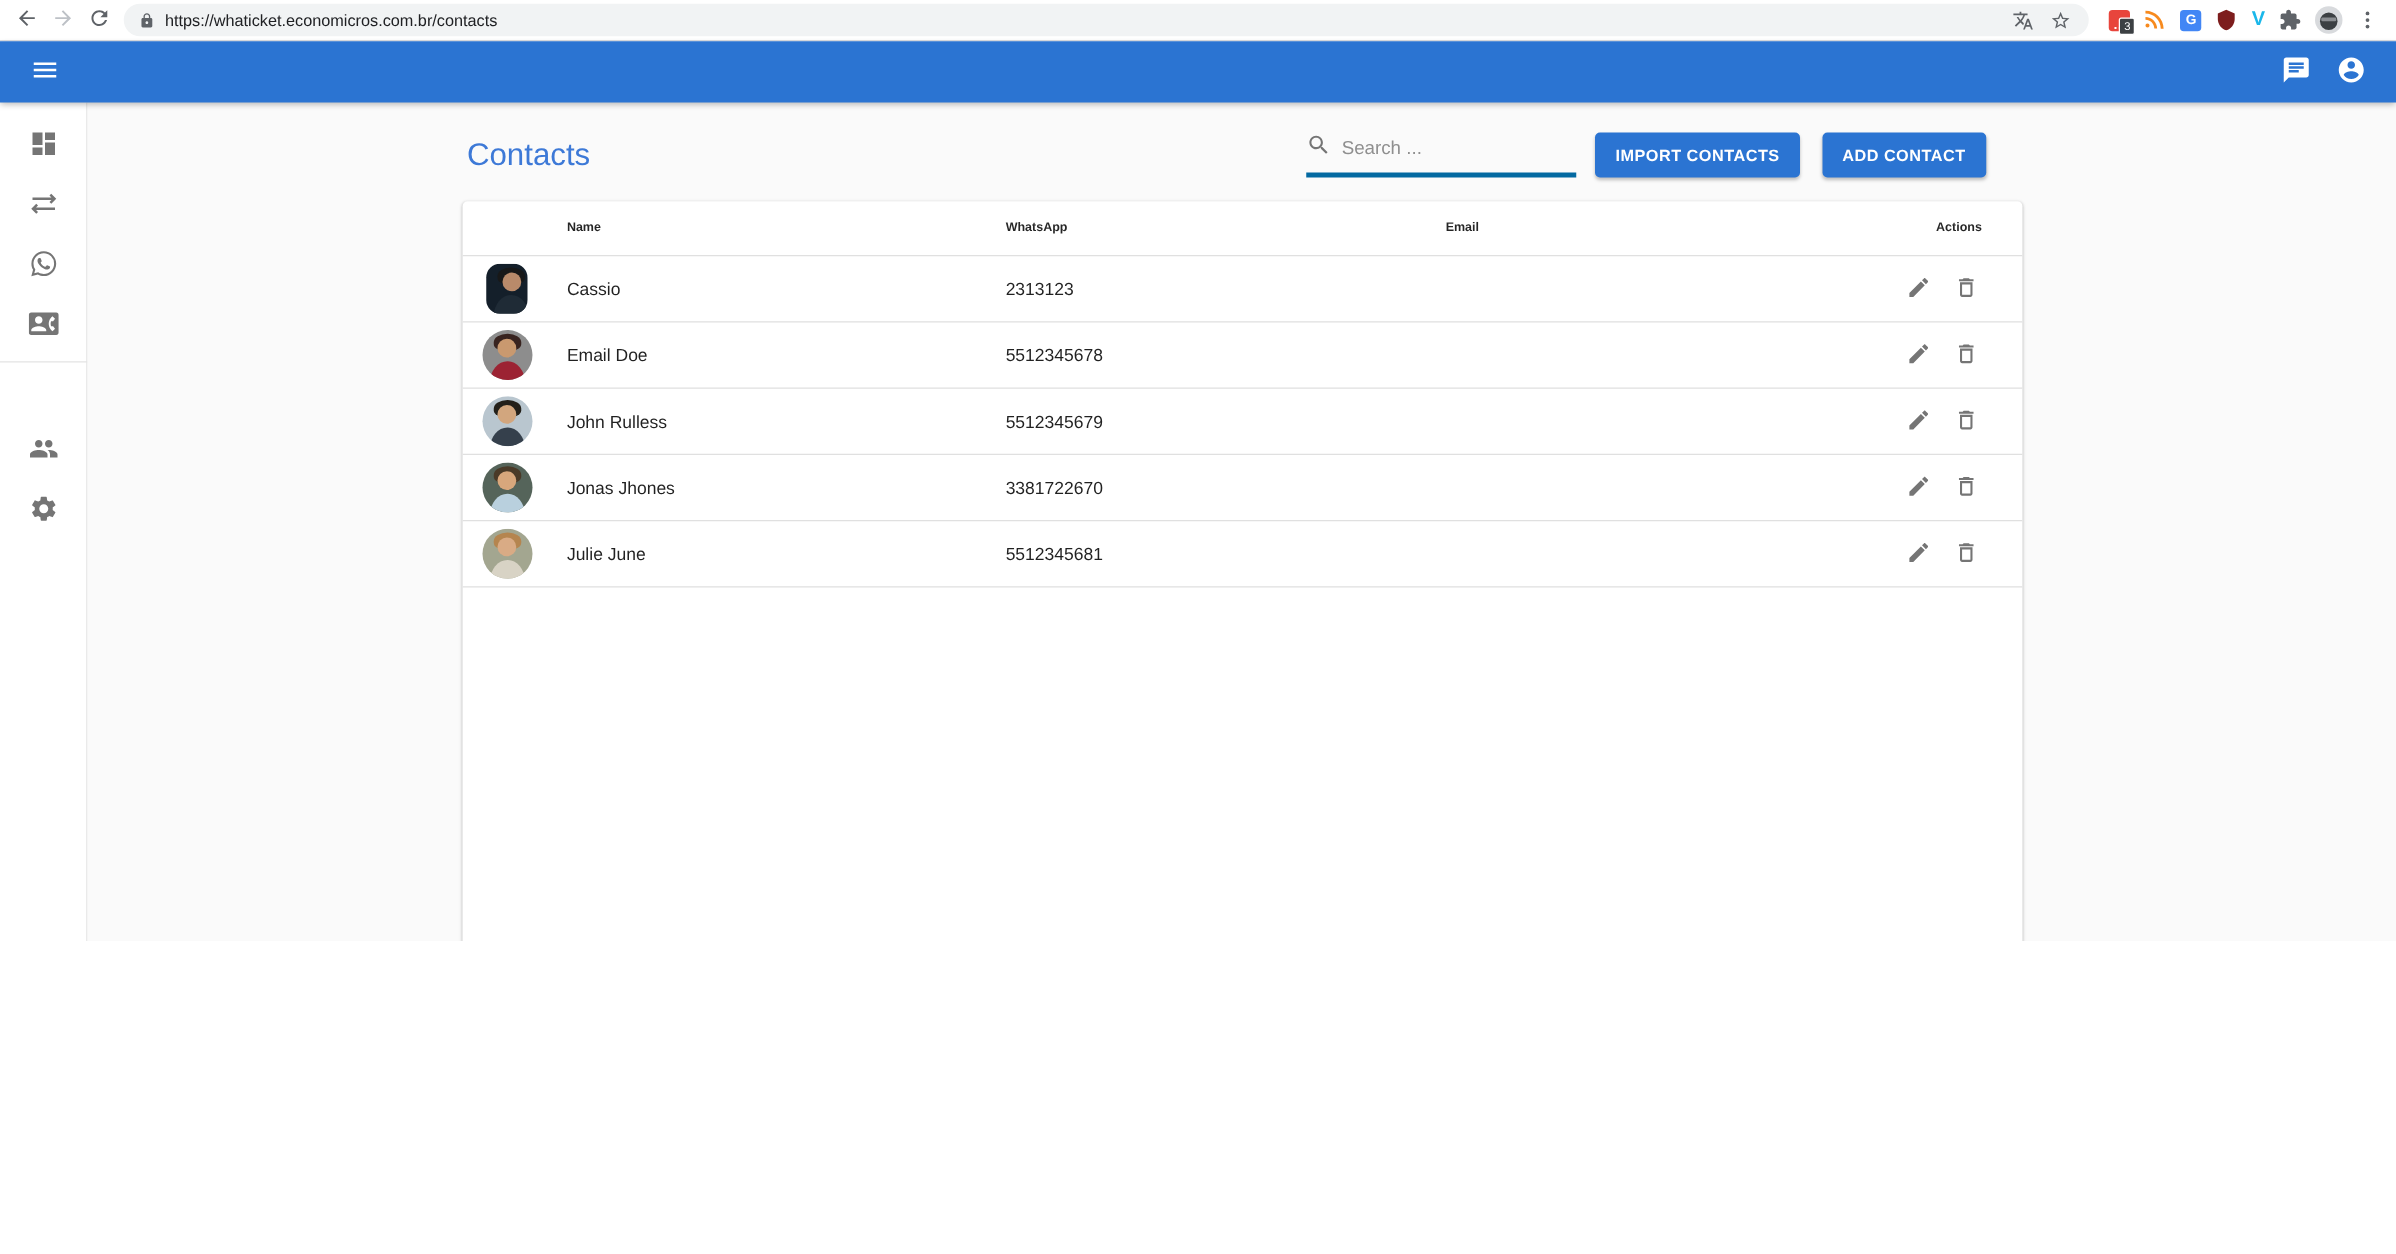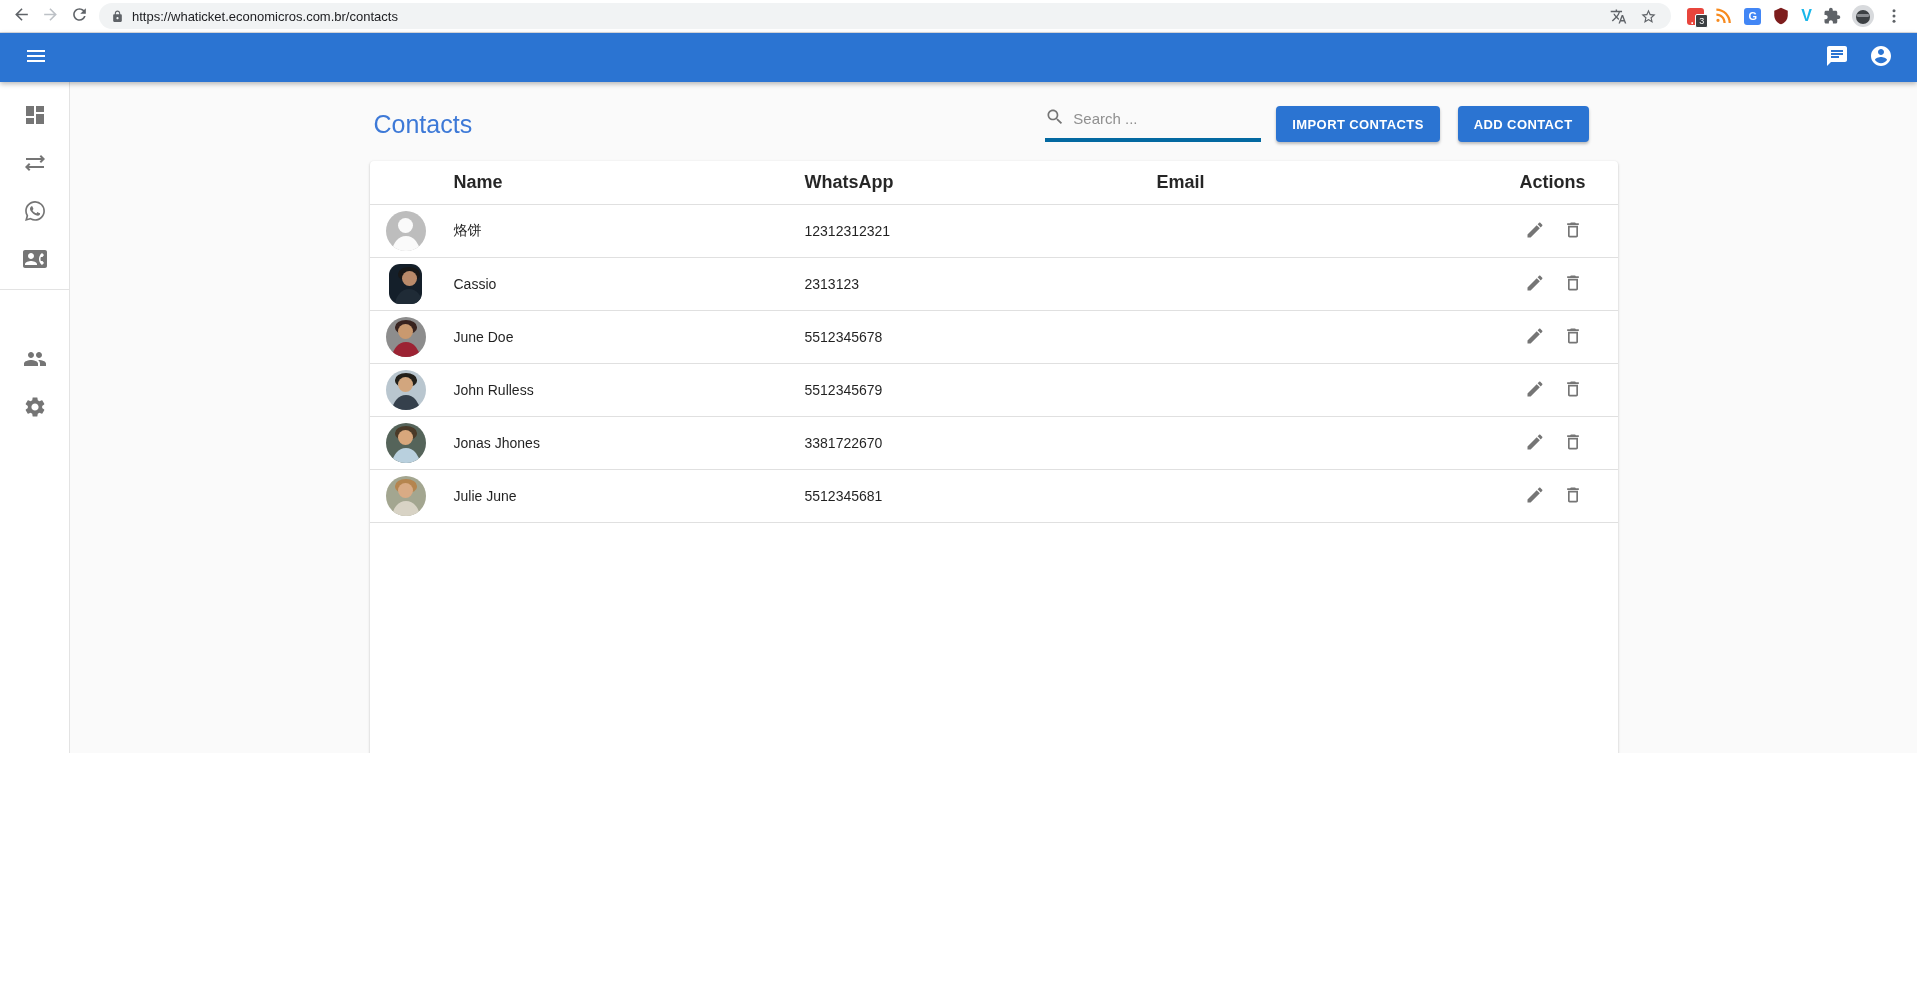--- a/index.html
+++ b/index.html
@@ -69,21 +69,21 @@
          font-weight:700; font-size:13px; letter-spacing:.4px; padding:0 16px; cursor:pointer;
          box-shadow:0 2px 3px rgba(0,0,0,.25); font-family:"Liberation Sans", sans-serif; }
   .btn + .btn { margin-left:18px; }
 
   
   .card { margin-top:19px; background:#fff; border-radius:4px; height:827px; overflow:hidden;
           box-shadow:0 1px 3px rgba(0,0,0,.16), 0 1px 2px rgba(0,0,0,.1); }
   .thead-row, .trow { display:grid; grid-template-columns:72px 351px 352px 352px 1fr;
                       align-items:center; border-bottom:1px solid #e0e0e0; }
   .thead-row { height:44px; }
-  .th { font-size:18px; font-weight:700; color:rgba(0,0,0,.85); padding:0 12px; }
+  .th { font-size:10px; font-weight:700; color:rgba(0,0,0,.85); padding:0 12px; }
   .th-actions { text-align:right; padding-right:32px; }
   .trow { height:53px; }
   .cell { font-size:14px; color:rgba(0,0,0,.87); padding:0 12px; white-space:nowrap; overflow:hidden; }
   .cell-avatar { display:flex; justify-content:center; padding:0; }
   .cell-actions { display:flex; justify-content:flex-end; gap:12px; padding-right:32px; }
   .icon-btn { width:26px; height:26px; border:none; background:none; display:flex; align-items:center; justify-content:center; cursor:pointer; }
   .icon-btn svg { width:20px; height:20px; fill:#757575; }
 
   
   .avatar { width:40px; height:40px; border-radius:50%; position:relative; overflow:hidden; background:var(--bg,#bdbdbd); flex:0 0 auto; }
@@ -264,44 +264,20 @@
 
         <div class="card">
           <div class="thead-row">
             <div class="th"></div>
             <div class="th">Name</div>
             <div class="th">WhatsApp</div>
             <div class="th">Email</div>
             <div class="th th-actions">Actions</div>
           </div>
           <div>
-  <div class="trow">
-    <div class="cell cell-avatar">
-      <div class="avatar avatar-default">
-        <span class="av-hair"></span>
-                    <span class="av-head"></span>
-                    <span class="av-body"></span>
-      </div>
-    </div>
-    <div class="cell">烙饼</div>
-    <div class="cell">12312312321</div>
-    <div class="cell"></div>
-    <div class="cell cell-actions">
-      <button class="icon-btn">
-        <span><svg viewBox="0 0 24 24">
-                        <path d="M3 17.25V21h3.75L17.81 9.94l-3.75-3.75L3 17.25zM20.71 7.04c.39-.39.39-1.02 0-1.41l-2.34-2.34c-.39-.39-1.02-.39-1.41 0l-1.83 1.83 3.75 3.75 1.83-1.83z"></path>
-                      </svg></span>
-      </button>
-      <button class="icon-btn">
-        <span><svg viewBox="0 0 24 24">
-                        <path d="M6 19c0 1.1.9 2 2 2h8c1.1 0 2-.9 2-2V7H6v12zM8 9h8v10H8V9zm7.5-5l-1-1h-5l-1 1H5v2h14V4h-3.5z"></path>
-                      </svg></span>
-      </button>
-    </div>
-  </div>
 
   <div class="trow">
     <div class="cell cell-avatar">
       <div class="avatar avatar-cassio">
         <span class="av-hair"></span>
                     <span class="av-head"></span>
                     <span class="av-body"></span>
       </div>
     </div>
     <div class="cell">Cassio</div>
@@ -322,21 +298,21 @@
   </div>
 
   <div class="trow">
     <div class="cell cell-avatar">
       <div class="avatar avatar-joana">
         <span class="av-hair"></span>
                     <span class="av-head"></span>
                     <span class="av-body"></span>
       </div>
     </div>
-    <div class="cell">June Doe</div>
+    <div class="cell">Email Doe</div>
     <div class="cell">5512345678</div>
     <div class="cell"></div>
     <div class="cell cell-actions">
       <button class="icon-btn">
         <span><svg viewBox="0 0 24 24">
                         <path d="M3 17.25V21h3.75L17.81 9.94l-3.75-3.75L3 17.25zM20.71 7.04c.39-.39.39-1.02 0-1.41l-2.34-2.34c-.39-.39-1.02-.39-1.41 0l-1.83 1.83 3.75 3.75 1.83-1.83z"></path>
                       </svg></span>
       </button>
       <button class="icon-btn">
         <span><svg viewBox="0 0 24 24">

